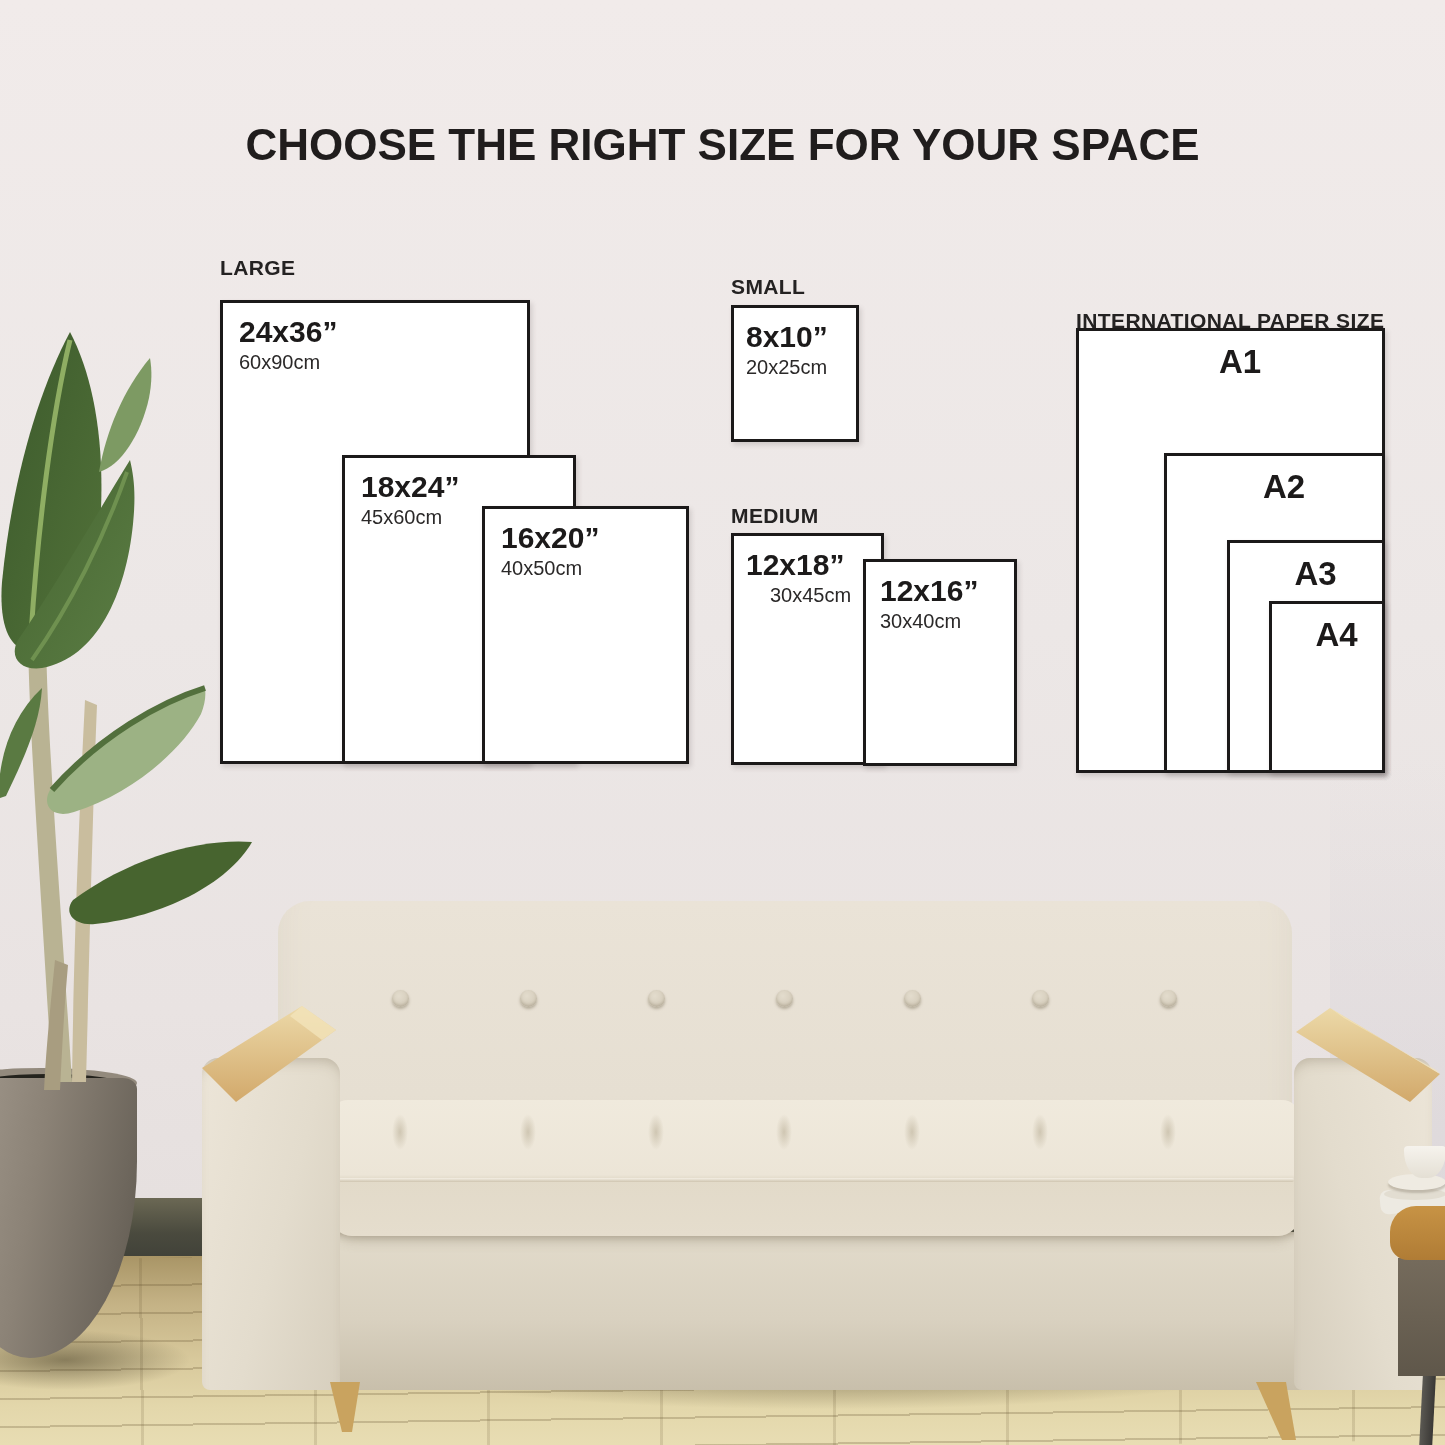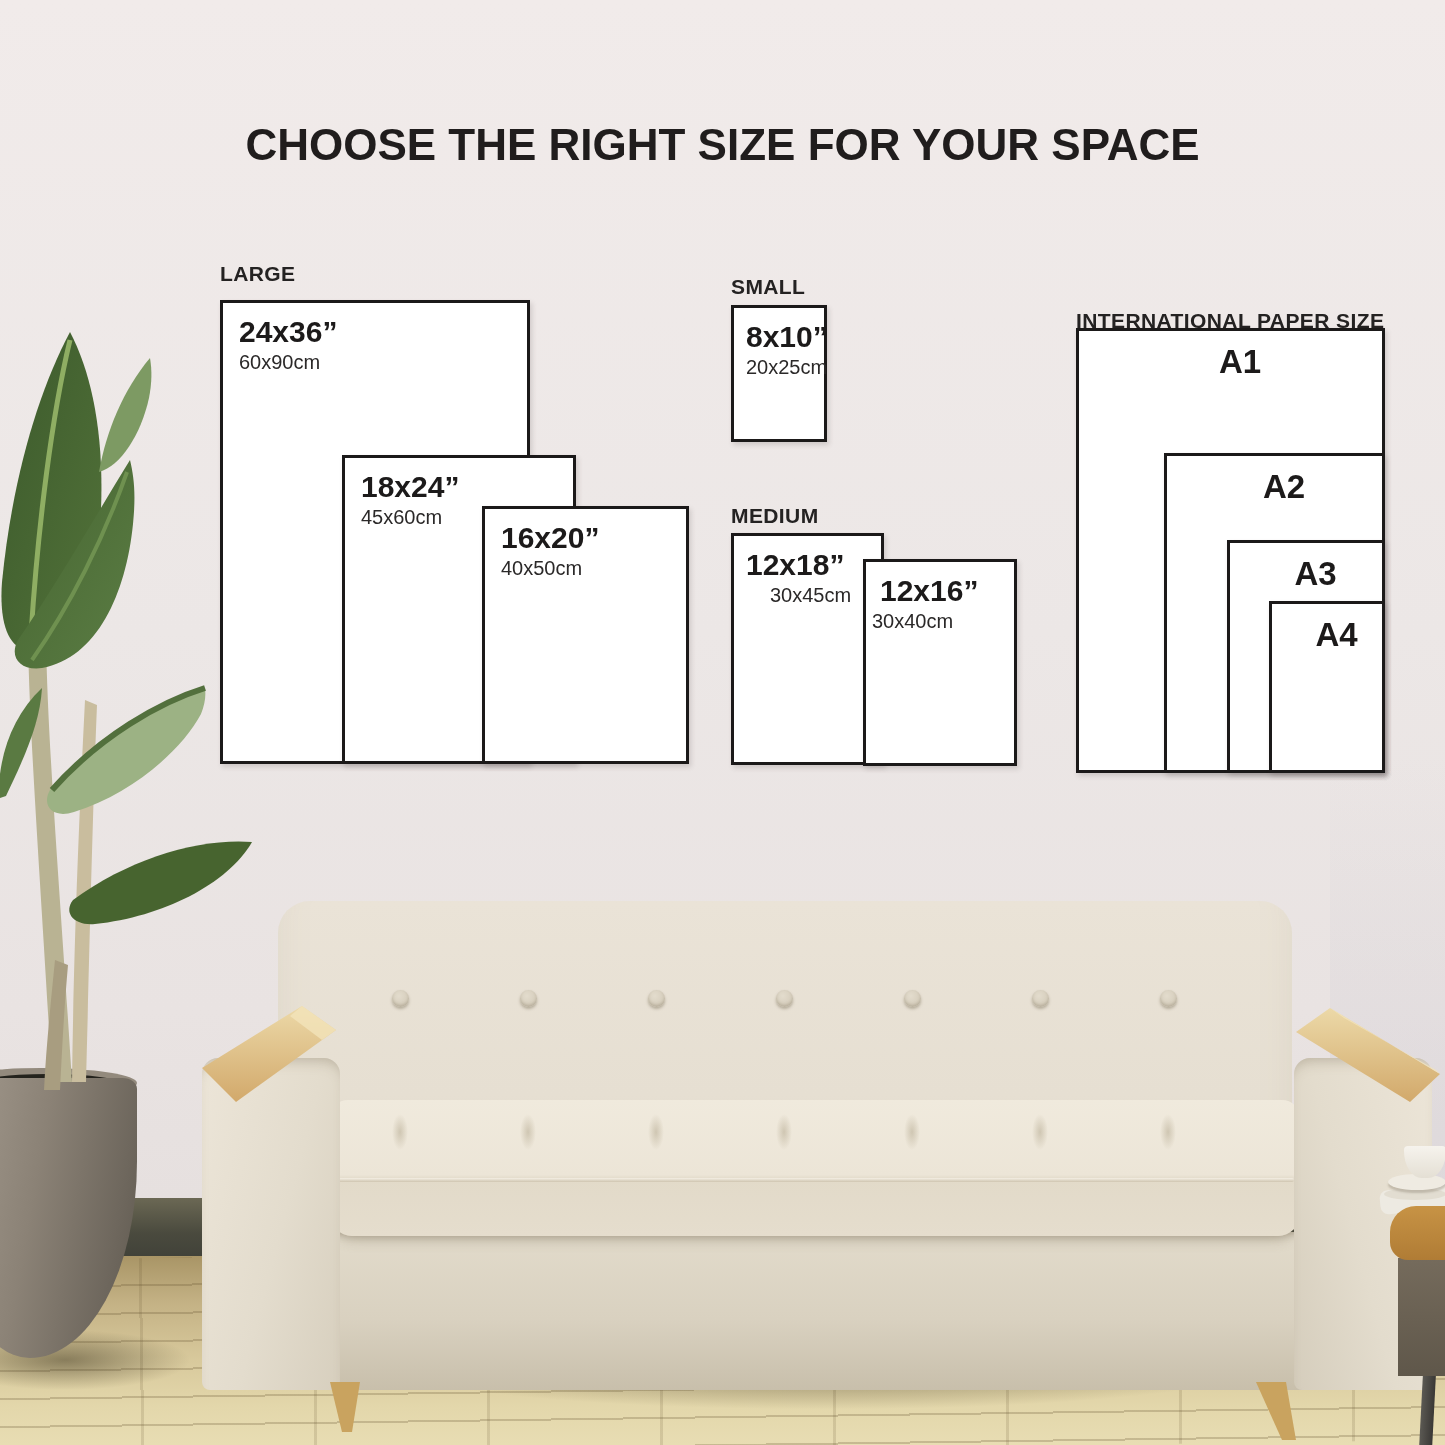--- a/index.html
+++ b/index.html
@@ -163,48 +163,48 @@
   <div class="abs table-leg"></div>
   <div class="abs table-skirt"></div>
   <div class="abs cloth"></div>
   <div class="abs tabletop"></div>
   <div class="abs plate"></div>
   <div class="abs saucer"></div>
   <div class="abs bowl"></div>
 
   <div class="abs chart-title">CHOOSE THE RIGHT SIZE FOR YOUR SPACE</div>
 
-  <div class="abs grp-label" style="left:220px;top:263px;text-align:center;">LARGE</div>
+  <div class="abs grp-label" style="left:220px;top:257px;text-align:center;">LARGE</div>
   <div class="abs sbox" style="left:220px;top:300px;width:310px;height:464px;z-index:1;">
     <span class="size-inch">24x36”</span>
     <span class="size-cm">60x90cm</span>
   </div>
   <div class="abs sbox" style="left:342px;top:455px;width:234px;height:309px;z-index:2;">
     <span class="size-inch">18x24”</span>
     <span class="size-cm">45x60cm</span>
   </div>
   <div class="abs sbox" style="left:482px;top:506px;width:207px;height:258px;z-index:3;">
     <span class="size-inch">16x20”</span>
     <span class="size-cm">40x50cm</span>
   </div>
 
   <div class="abs grp-label" style="left:731px;top:276px;">SMALL</div>
-  <div class="abs sbox" style="left:731px;top:305px;width:96px;height:137px;">
+  <div class="abs sbox" style="left:731px;top:305px;width:128px;height:137px;">
     <span class="size-inch" style="padding-left:12px;">8x10”</span>
     <span class="size-cm" style="padding-left:12px;">20x25cm</span>
   </div>
 
   <div class="abs grp-label" style="left:731px;top:505px;">MEDIUM</div>
   <div class="abs sbox" style="left:731px;top:533px;width:153px;height:232px;z-index:1;">
     <span class="size-inch" style="padding-left:12px;">12x18”</span>
     <span class="size-cm" style="padding-left:12px;margin-left:24px;">30x45cm</span>
   </div>
   <div class="abs sbox" style="left:863px;top:559px;width:154px;height:207px;z-index:2;">
     <span class="size-inch" style="padding-left:14px;">12x16”</span>
-    <span class="size-cm" style="padding-left:6px;">30x40cm</span>
+    <span class="size-cm" style="padding-left:14px;">30x40cm</span>
   </div>
 
   <div class="abs grp-label" style="left:1076px;top:290px;margin-top:20px;">INTERNATIONAL PAPER SIZE</div>
   <div class="abs sbox" style="left:1076px;top:328px;width:309px;height:445px;z-index:1;">
     <span class="a-label">A1</span>
   </div>
   <div class="abs sbox" style="left:1164px;top:453px;width:221px;height:320px;z-index:2;">
     <span class="a-label">A2</span>
   </div>
   <div class="abs sbox" style="left:1227px;top:540px;width:158px;height:233px;z-index:3;">

